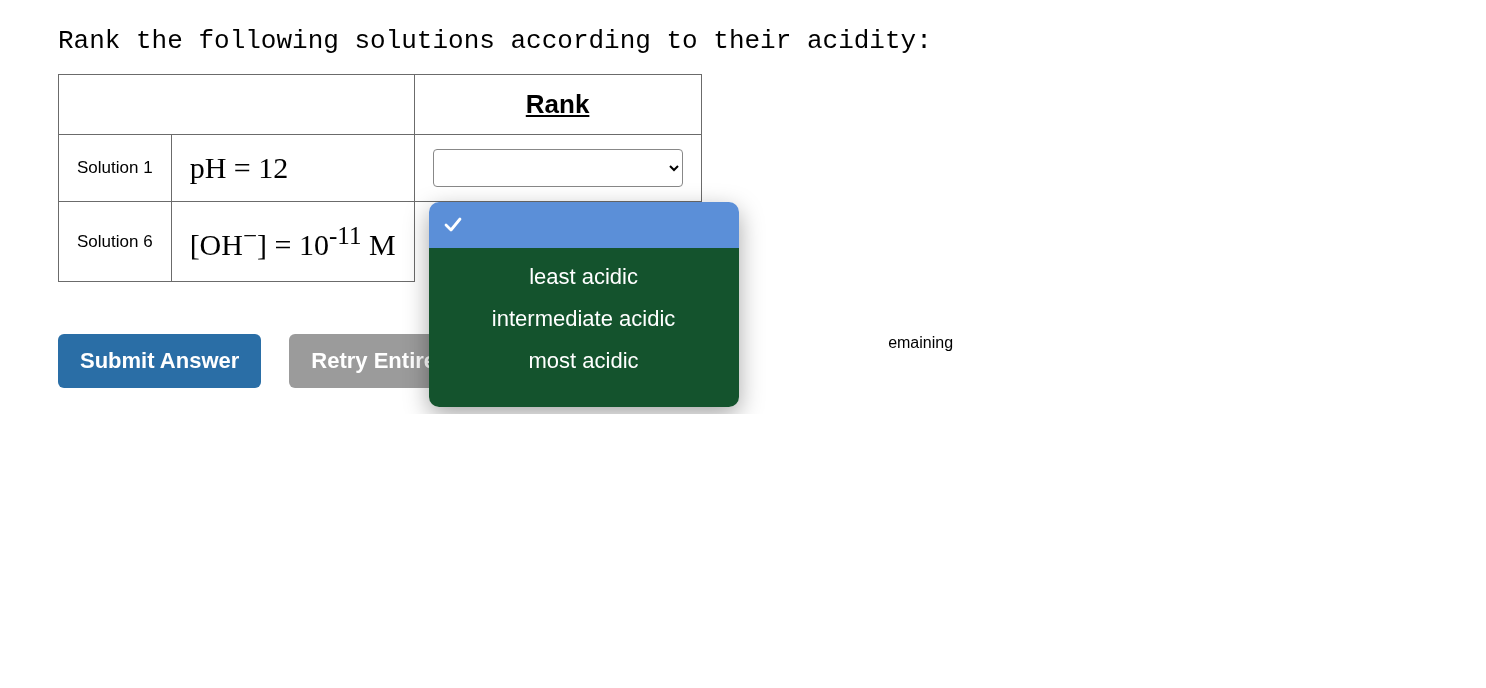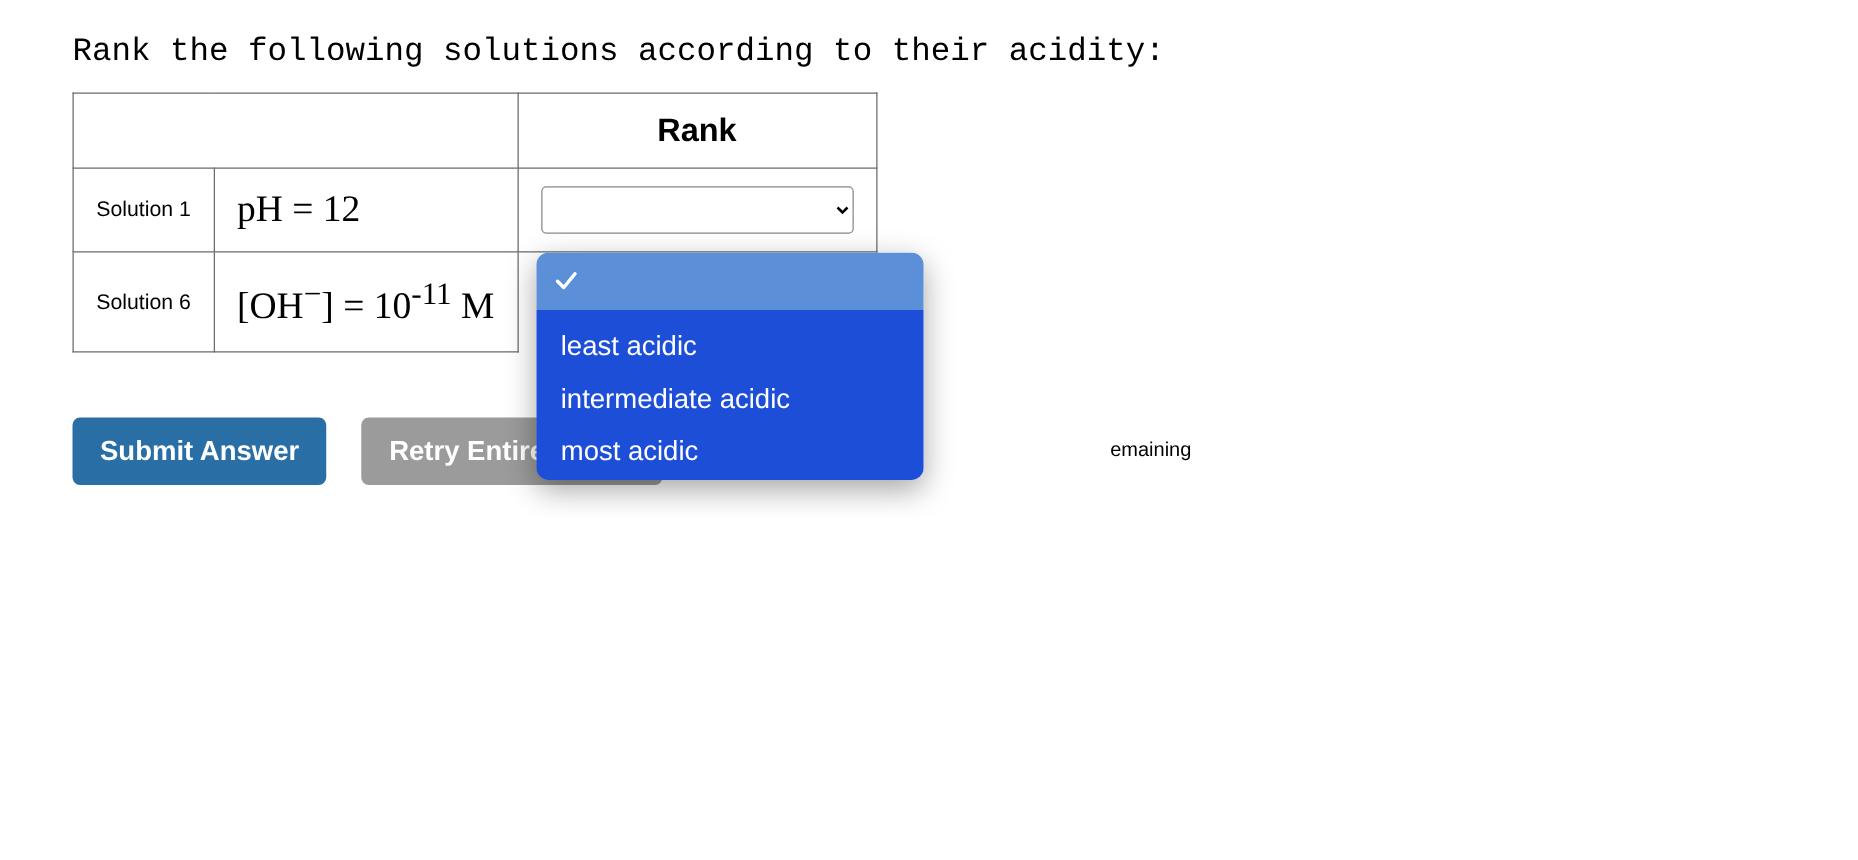--- a/index.html
+++ b/index.html
@@ -26,20 +26,21 @@
     text-align: left;
     vertical-align: middle;
   }
   table.ranktbl th.empty {
     border: 1px solid #6b6b6b;
   }
   table.ranktbl th {
     font-weight: bold;
     text-align: center;
     font-size: 26px;
+    text-decoration: underline;
   }
   .sol-label {
     font-weight: normal;
     font-size: 17px;
   }
   .formula {
     font-family: Liberation Serif, serif;
     font-size: 30px;
     white-space: nowrap;
   }
@@ -69,32 +70,33 @@
   }
   .dropdown-open .selected-bar {
     background: #5b8fd8;
     height: 46px;
     display: flex;
     align-items: center;
     padding: 0 14px;
   }
   .dropdown-open .selected-bar svg { display:block; }
   .dropdown-open .options {
-    background: #1d4ed8;
-    padding: 8px 0 2px 0;
+    background: #14532d;
+    padding: 8px 0 25px 0;
+    text-align: center;
   }
   .dropdown-open .opt {
     color: #fff;
     font-size: 22px;
     padding: 8px 20px;
   }
   .buttons-row {
     margin-top: 52px;
     display: flex;
-    align-items: center;
+    align-items: flex-start;
     gap: 28px;
   }
   .btn {
     border: none;
     border-radius: 6px;
     padding: 14px 22px;
     font-size: 22px;
     font-weight: bold;
     color: #fff;
     cursor: pointer;

